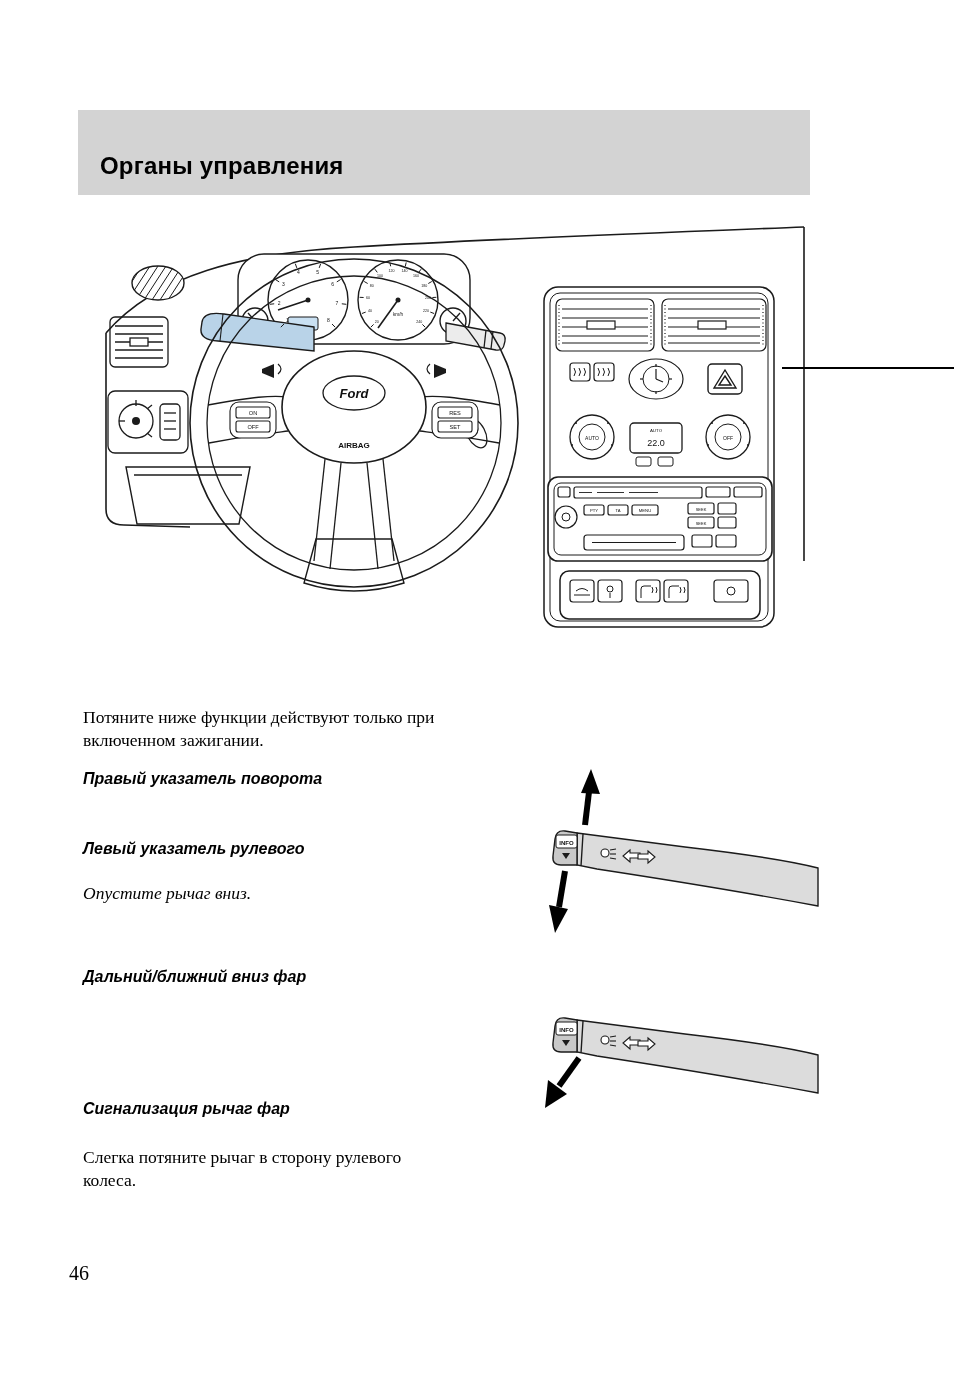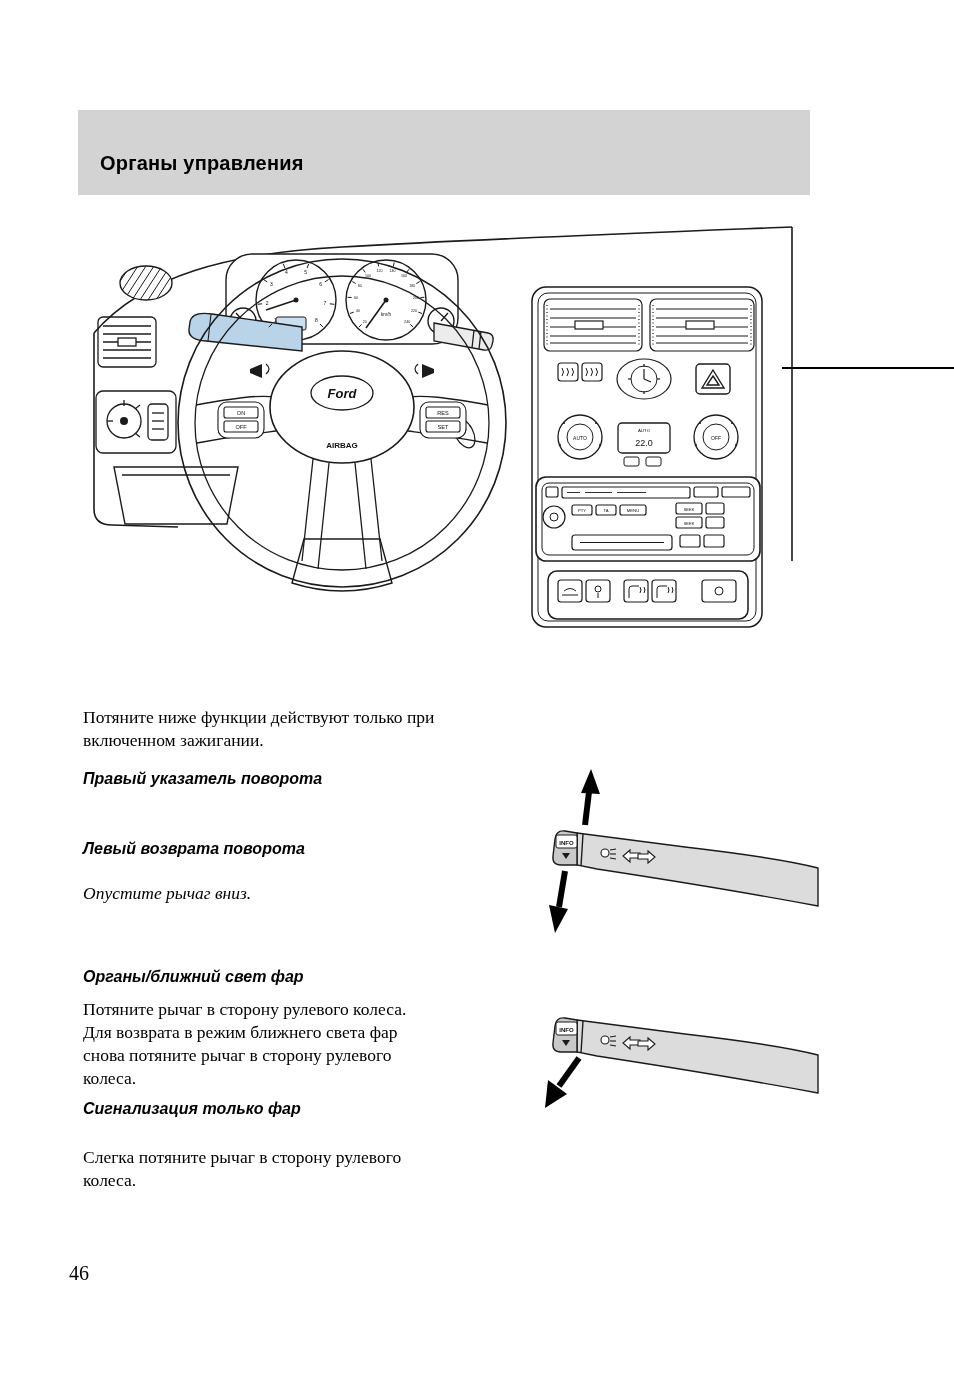--- a/index.html
+++ b/index.html
@@ -7,23 +7,23 @@
   .page {
     position:relative; width:954px; height:1399px; background:#ffffff;
     font-family:"Liberation Serif", serif; color:#000; overflow:hidden;
   }
   .header {
     position:absolute; left:78px; top:110px; width:732px; height:85px;
     background:#d3d3d3;
   }
   .header h1 {
     font-family:"Liberation Sans", sans-serif; font-weight:bold;
-    font-size:20px; padding:42px 12px 0 22px; letter-spacing:.2px;
-  }
-  .dash { position:absolute; left:80px; top:220px; width:730px; height:410px; }
+    font-size:24px; padding:42px 12px 0 22px; letter-spacing:.2px;
+  }
+  .dash { position:absolute; left:92px; top:220px; width:730px; height:410px; }
   #dash-svg { width:100%; height:100%; display:block; }
   .ruleline { position:absolute; left:782px; top:367px; width:172px; height:2px; background:#000; }
   .txt { position:absolute; left:83px; }
   .h-bold {
     font-family:"Liberation Sans", sans-serif; font-weight:bold;
     font-size:17.5px; line-height:1.25;
   }
   .h-italic {
     font-family:"Liberation Sans", sans-serif; font-weight:bold; font-style:italic;
     font-size:16px;
@@ -350,27 +350,26 @@
         <line x1="330.4" y1="103.4" x2="333.2" y2="106.2" stroke="#1b1b1b" stroke-width="1"></line>
       </svg>
   </div>
 
   <div class="ruleline"></div>
 
   <p class="txt body-text" style="top:706px; width:352px;">Потяните ниже функции действуют только при включенном зажигании.</p>
 
   <h3 class="txt h-italic" style="top:770px;">Правый указатель поворота</h3>
 
-  <h3 class="txt h-italic" style="top:840px;">Левый возврата поворота</h3>
+  <h3 class="txt h-italic" style="top:840px;">Левый указатель рулевого</h3>
   <p class="txt body-text" style="top:882px; width:352px;font-style:italic;">Опустите рычаг вниз.</p>
 
-  <h3 class="txt h-italic" style="top:968px;">Органы/ближний свет фар</h3>
-  <p class="txt body-text" style="top:998px; width:352px;">Потяните рычаг в сторону рулевого колеса. Для возврата в режим ближнего света фар снова потяните рычаг в сторону рулевого колеса.</p>
-
-  <h3 class="txt h-italic" style="top:1100px;">Сигнализация только фар</h3>
+  <h3 class="txt h-italic" style="top:968px;">Дальний/ближний вниз фар</h3>
+
+  <h3 class="txt h-italic" style="top:1100px;">Сигнализация рычаг фар</h3>
   <p class="txt body-text" style="top:1146px; width:320px;">Слегка потяните рычаг в сторону рулевого колеса.</p>
 
   <div class="stalk-fig" style="left:535px; top:765px; width:285px; height:175px;">
     <svg class="stalk-svg" viewBox="0 0 285 175" xmlns="http://www.w3.org/2000/svg">
       <g stroke="#1b1b1b" stroke-width="1.4" fill="none">
         <path d="M42 68 L 150 82 C 210 89 252 95 283 103 L 283 141 C 235 132 160 119 62 104 L 42 100 Z" fill="#dcdcdc"></path>
         <path d="M42 68 L 30 66 Q 21 65 20 74 L 18 91 Q 17 100 26 100 L 42 100 Z" fill="#c9c9c9"></path>
         <rect x="21" y="70" width="21" height="13" rx="2" fill="#fff" stroke-width="1"></rect>
         <text x="31.5" y="79.8" font-size="6" font-weight="bold" text-anchor="middle">INFO</text>
         <path d="M27 88 l8 0 l-4 6 z" fill="#1b1b1b" stroke="none"></path>

